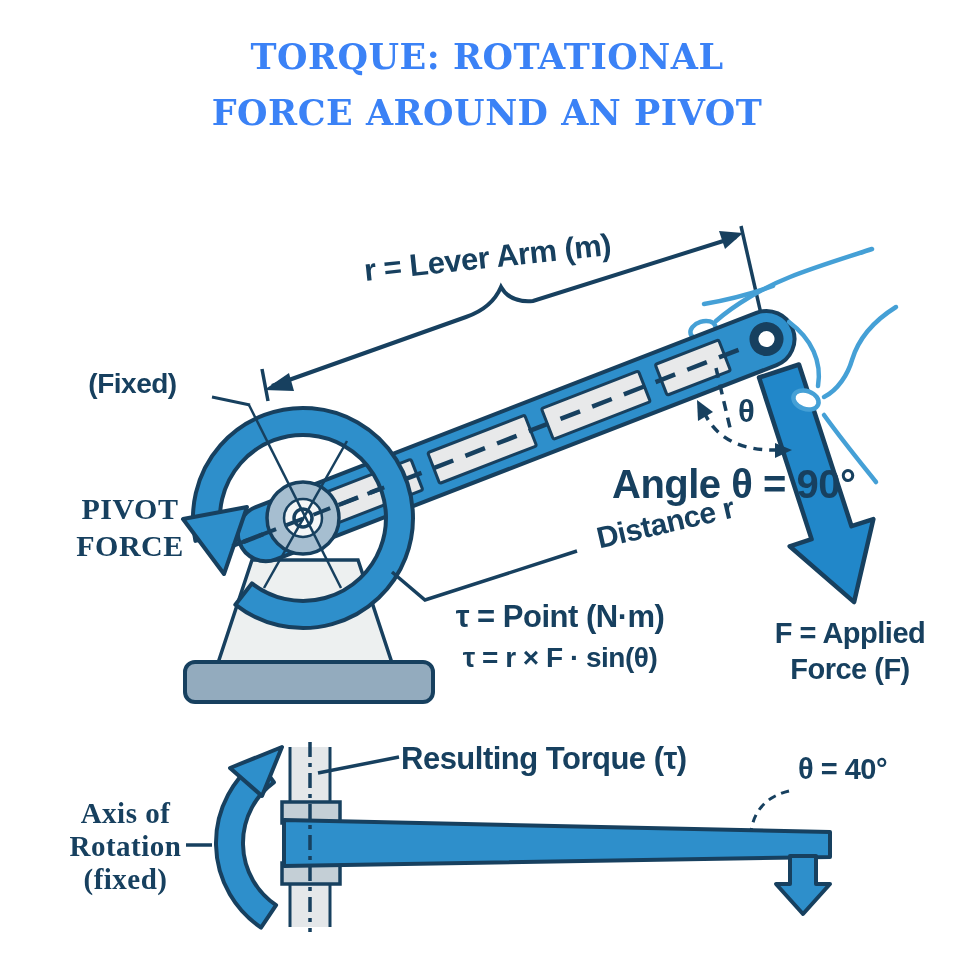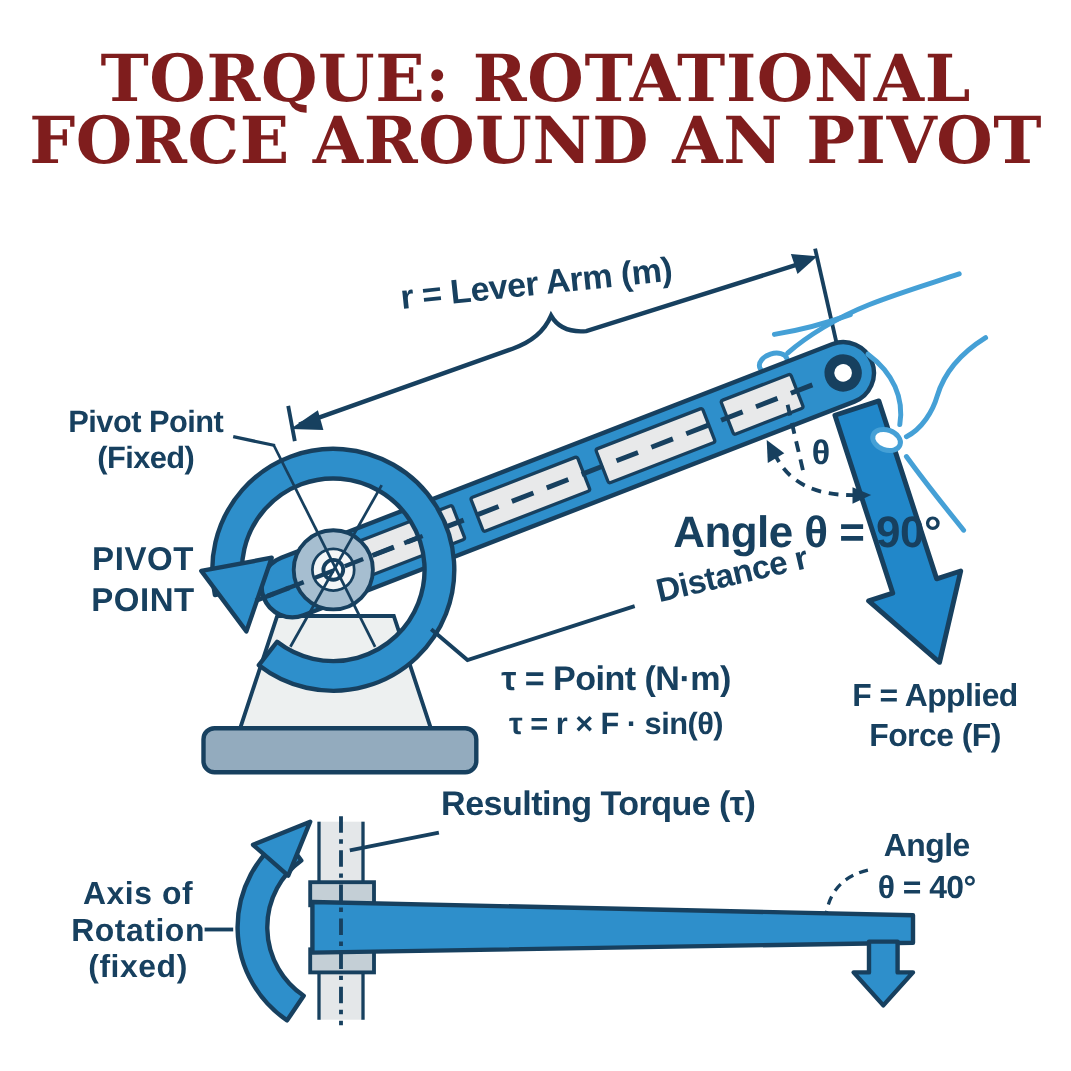--- a/index.html
+++ b/index.html
@@ -1,25 +1,25 @@
 <!DOCTYPE html>
 <html><head>
 <meta charset="utf-8">
 <style>
   html,body{margin:0;padding:0;background:#ffffff;}
   .stage{position:relative;width:974px;height:974px;background:#ffffff;overflow:hidden;
          font-family:"Liberation Sans",sans-serif;}
   svg.canvas{position:absolute;left:0;top:0;}
   .lbl{position:absolute;color:#17405F;font-weight:bold;line-height:1.15;
        font-family:"Liberation Sans",sans-serif;letter-spacing:-0.5px;white-space:nowrap;}
-  .serif{font-family:Liberation Sans, sans-serif;letter-spacing:0.5px;}
+  .serif{font-family:Liberation Serif, serif;letter-spacing:0.5px;}
   .center{text-align:center;}
-  .title{position:absolute;left:0;top:44px;width:974px;text-align:center;color:#7f1d1d;
+  .title{position:absolute;left:0;top:29px;width:974px;text-align:center;color:#3b82f6;
          font-family:"DejaVu Serif","Liberation Serif",serif;font-weight:bold;
-         font-size:59px;line-height:56px;letter-spacing:0.5px;}
+         font-size:35px;line-height:56px;letter-spacing:0.5px;}
 </style>
 </head>
 <body>
 
 <div class="stage">
 
 <svg class="canvas" width="974" height="974" viewBox="0 0 974 974">
 
   <g>
     <path d="M 272 386 L 466 317 Q 492 308 501 287 Q 510 303 533 301 L 736 237" fill="none" stroke="#17405F" stroke-width="4"></path>
@@ -110,27 +110,26 @@
 </svg>
 
 <div class="title">
   <div>TORQUE: ROTATIONAL</div>
   <div>FORCE AROUND AN PIVOT</div>
 </div>
 
 <div class="lbl center" style="left:355px;top:240px;width:265px;font-size:31px;transform:rotate(-6deg);">r = Lever Arm (m)</div>
 
 <div class="lbl center" style="left:40px;top:368px;width:185px;font-size:28px;">
-  <div>Pivot Point</div>
   <div>(Fixed)</div>
 </div>
 
 <div class="lbl serif center" style="left:40px;top:491px;width:180px;font-size:30px;line-height:1.22;">
   <div>PIVOT</div>
-  <div>POINT</div>
+  <div>FORCE</div>
 </div>
 
 <div class="lbl" style="left:738px;top:394px;font-size:31px;">θ</div>
 
 <div class="lbl" style="left:612px;top:461px;font-size:40px;">Angle θ = 90°</div>
 
 <div class="lbl center" style="left:578px;top:506px;width:175px;font-size:30px;transform:rotate(-13deg);">Distance r</div>
 
 <div class="lbl center" style="left:420px;top:599px;width:280px;font-size:31px;">τ = Point (N·m)</div>
 
@@ -140,20 +139,19 @@
   <div>Axis of</div>
   <div>Rotation</div>
   <div>(fixed)</div>
 </div>
 
 <div class="lbl center" style="left:758px;top:615px;width:184px;font-size:29px;line-height:1.25;">
   <div>F = Applied</div>
   <div>Force (F)</div>
 </div>
 
-<div class="lbl" style="left:401px;top:713px;font-size:31px;">Resulting Torque (τ)</div>
+<div class="lbl" style="left:401px;top:741px;font-size:31px;">Resulting Torque (τ)</div>
 
 <div class="lbl center" style="left:755px;top:751px;width:175px;font-size:29px;line-height:1.3;">
-  <div>Angle</div>
   <div>θ = 40°</div>
 </div>
 
 </div>
 
 </body></html>

